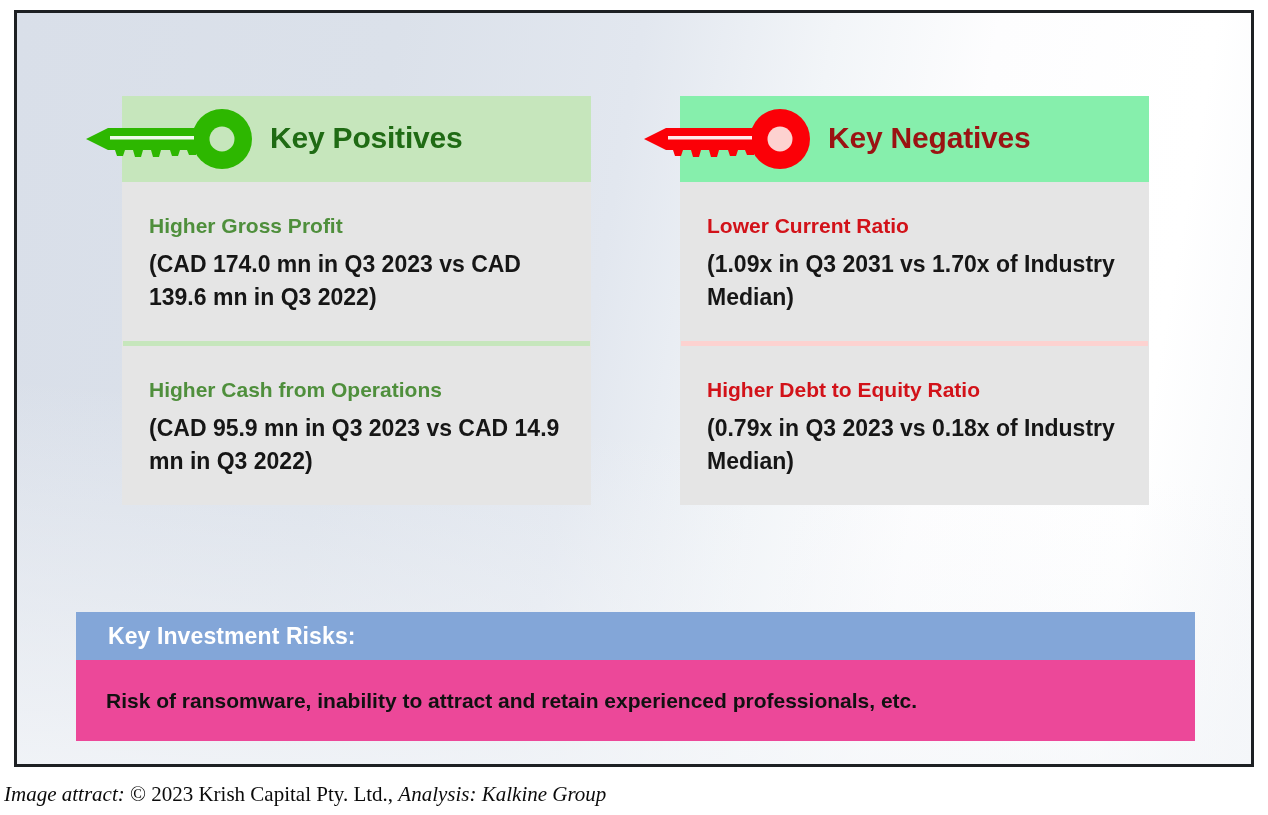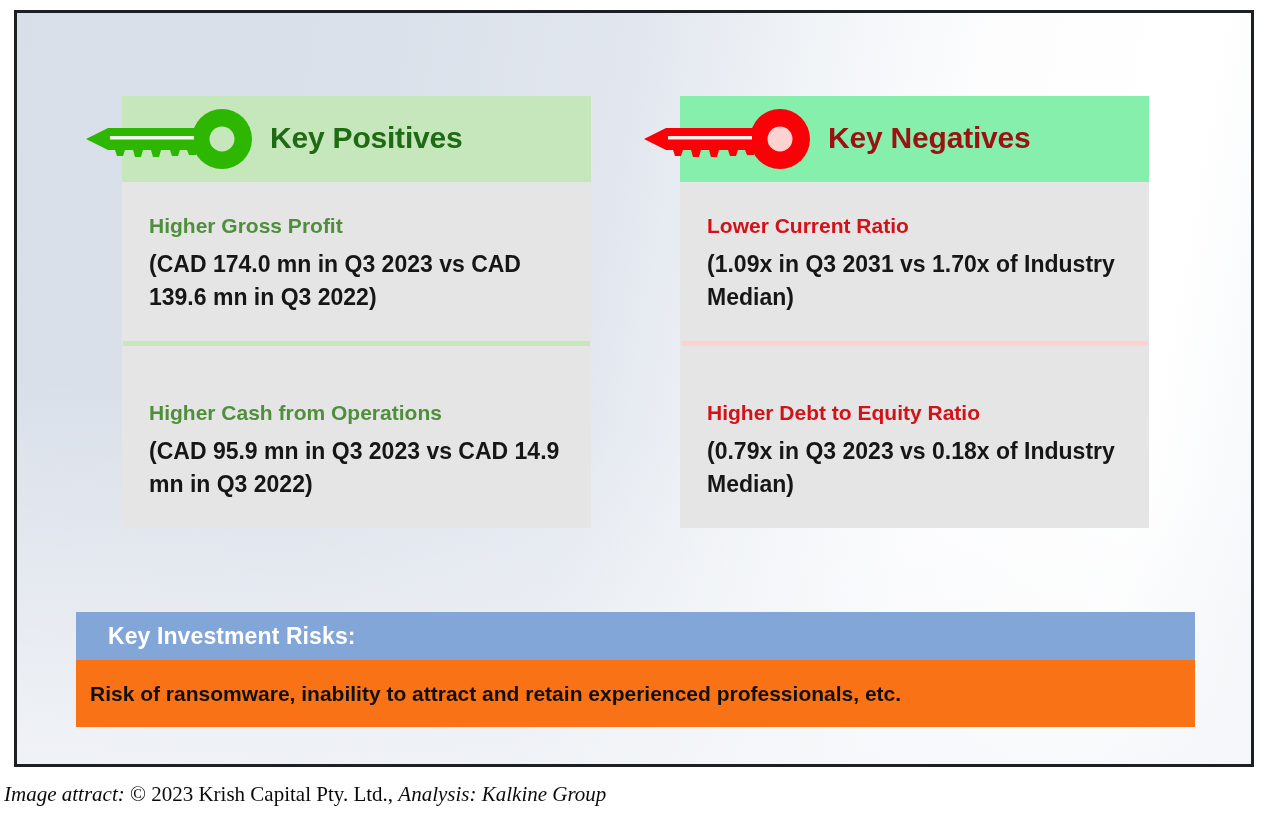--- a/index.html
+++ b/index.html
@@ -95,21 +95,21 @@
   .panel.negatives .panel-title { color: #9b1212; }
 
   .panel-body {
     background: #e5e5e5;
     padding: 0;
   }
   .panel-item {
     padding: 32px 27px 26px 27px;
   }
   .panel-item.first { min-height: 145px; box-sizing: border-box; }
-  .panel-item.second { min-height: 148px; box-sizing: border-box; margin-top: 23px; }
+  .panel-item.second { min-height: 148px; box-sizing: border-box; }
 
   .item-heading {
     font-size: 21px;
     font-weight: bold;
     margin: 0 0 9px 0;
     line-height: 1.18;
   }
   .panel.positives .item-heading { color: #4f8f3c; }
   .panel.negatives .item-heading { color: #d21219; }
 
@@ -144,25 +144,25 @@
     padding-left: 32px;
     box-sizing: border-box;
   }
   .risks-header-text {
     color: #ffffff;
     font-size: 23px;
     font-weight: bold;
     letter-spacing: 0.1px;
   }
   .risks-body {
-    background: #f97316;
-    height: 67px;
+    background: #ec4899;
+    height: 81px;
     display: flex;
     align-items: center;
-    padding-left: 14px;
+    padding-left: 30px;
     box-sizing: border-box;
   }
   .risks-body-text {
     color: #111111;
     font-size: 21px;
     font-weight: bold;
   }
 
   
   .caption {

